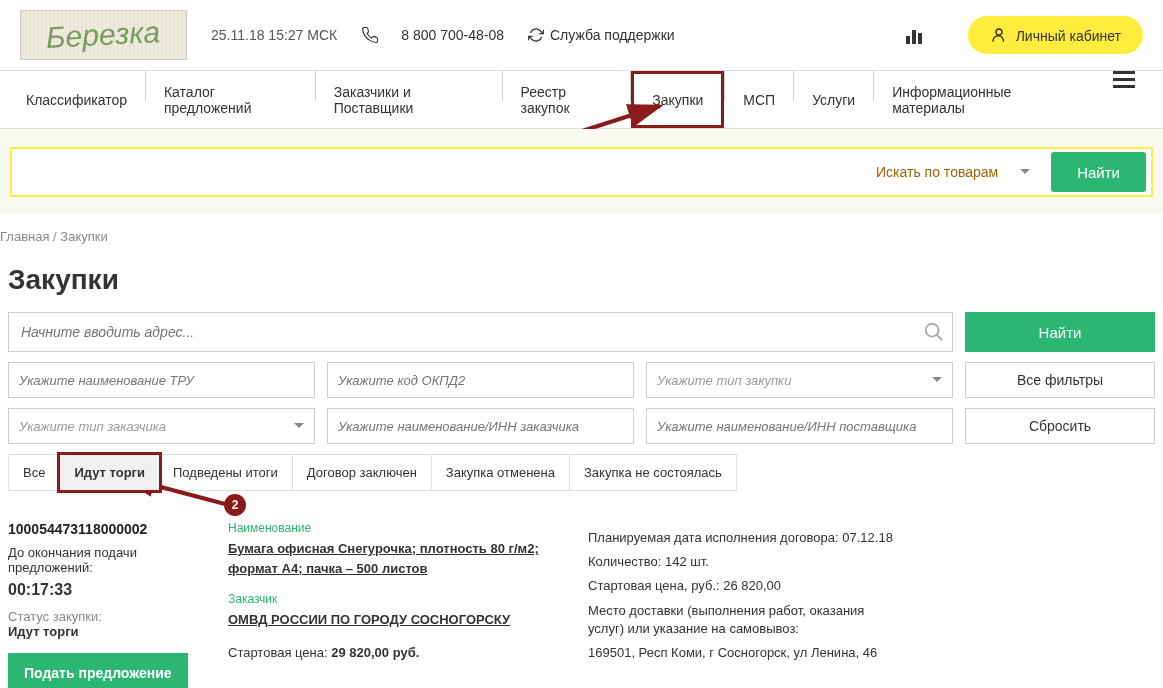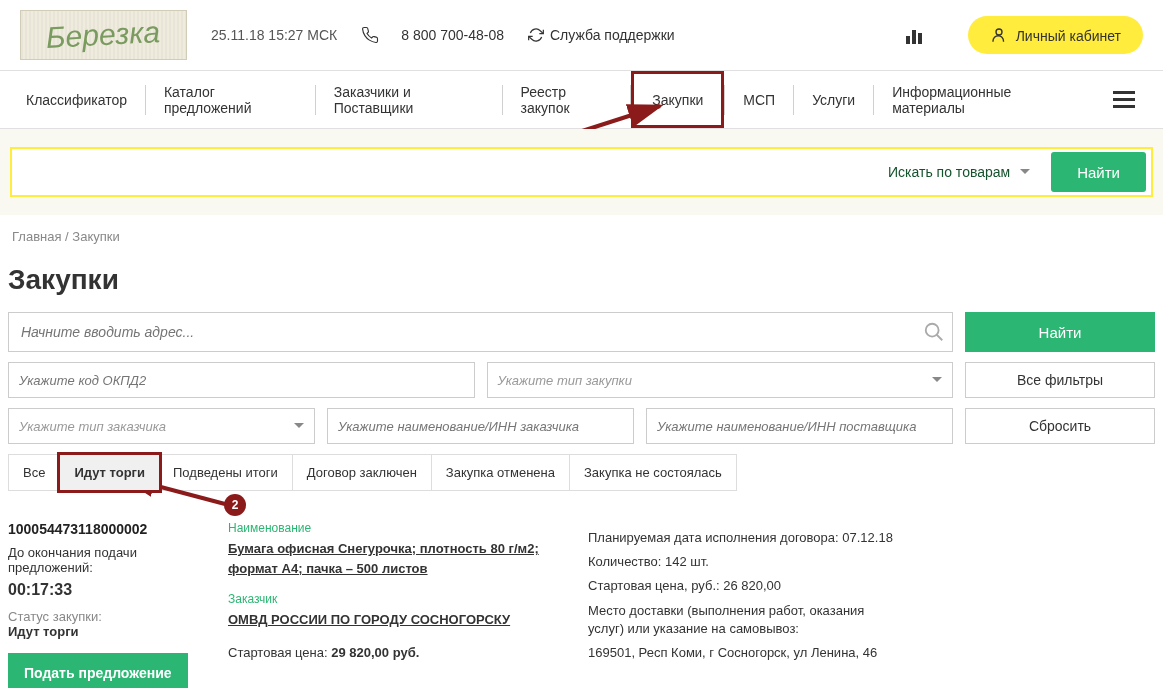--- a/index.html
+++ b/index.html
@@ -7,32 +7,32 @@
 .header{display:flex;align-items:center;padding:10px 20px;gap:24px;border-bottom:1px solid #e0e0e0}
 .logo{width:167px;height:50px;background:repeating-linear-gradient(90deg,#e8e4d8,#e8e4d8 2px,#f0ecdd 2px,#f0ecdd 4px);display:flex;align-items:center;justify-content:center;font-family:cursive;font-style:italic;color:#7a9b5f;font-size:30px;position:relative;border:1px solid #d0ccb8}
 .logo-text{transform:rotate(-3deg)}
 .datetime{color:#555;font-size:14px}
 .phone-wrap{display:flex;align-items:center;gap:22px;color:#333;font-size:14px}
 .support-wrap{display:flex;align-items:center;gap:6px;color:#333;font-size:14px}
 .spacer{flex:1}
 .chart-icon{width:18px;height:18px;display:inline-flex;align-items:flex-end;gap:2px;margin-right:20px}
 .chart-icon span{width:4px;background:#333}
 .cabinet-btn{background:#ffec3d;border-radius:22px;padding:10px 22px;display:flex;align-items:flex-end;gap:8px;font-size:14px;cursor:pointer}
-.main-nav{display:flex;align-items:center;padding:0 8px;height:58px;border-bottom:1px solid #e0e0e0}
+.main-nav{display:flex;padding:0 8px;height:58px;border-bottom:1px solid #e0e0e0}
 .nav-item{padding:0 18px;height:100%;display:flex;align-items:center;font-size:14px;color:#333;cursor:pointer;position:relative}
 .nav-sep{width:1px;height:30px;background:#d0d0d0}
 .nav-zakupki{border:3px solid #8b1a1a}
 .burger{margin-left:auto;display:flex;flex-direction:column;gap:4px;padding:0 20px;cursor:pointer}
 .burger span{width:22px;height:3px;background:#333}
 .search-band{background:#f9f9f2;padding:18px 10px;position:relative}
 .search-box{border:2px solid #ffec3d;display:flex;align-items:center;height:50px;background:#fff}
 .search-input{flex:1;border:none;padding:0 14px;font-size:14px;outline:none;height:100%}
-.search-mode{display:flex;align-items:center;gap:10px;color:#14532d;padding:0 16px;font-size:14px;cursor:pointer}
+.search-mode{display:flex;align-items:center;gap:22px;color:#a16207;padding:0 16px;font-size:14px;cursor:pointer}
 .find-btn{background:#2bb673;color:#fff;border:none;margin:5px;height:40px;padding:0 26px;font-size:15px;border-radius:3px;cursor:pointer}
-.crumbs{padding:14px 12px;color:#888;font-size:13px}
+.crumbs{padding:14px 0;color:#888;font-size:13px}
 .crumbs a{color:#888;text-decoration:none}
 .page-title{font-size:28px;font-weight:bold;color:#333;padding:6px 8px 16px}
 .filters{padding:0 8px}
 .filter-row{display:flex;gap:12px;margin-bottom:10px}
 .address-row{position:relative}
 .address-input{flex:1;border:1px solid #ccc;height:40px;padding:0 40px 0 12px;font-size:14px;font-style:italic;color:#999;outline:none}
 .search-icon-abs{position:absolute;right:210px;top:50%;transform:translateY(-50%);color:#999;font-size:20px}
 .green-btn{background:#2bb673;color:#fff;border:none;width:190px;height:40px;font-size:15px;cursor:pointer}
 .filter-3col .finput{flex:1}
 .finput{border:1px solid #ccc;height:36px;padding:0 10px;font-style:italic;color:#999;font-size:13px;outline:none;background:#fff;position:relative}
@@ -157,20 +157,21 @@
 <div class="filters">
   <div class="filter-row address-row">
     <input class="address-input" placeholder="Начните вводить адрес..." style="">
     <svg class="search-icon-abs" width="22" height="22" viewBox="0 0 24 24" fill="none" stroke="#aaa" stroke-width="2">
         <circle cx="10" cy="10" r="7"></circle>
         <line x1="21" y1="21" x2="15" y2="15"></line>
       </svg>
     <button class="green-btn">Найти</button>
   </div>
   <div class="filter-row filter-3col">
+    <input class="finput" placeholder="Укажите наименование ТРУ" style="">
     <input class="finput" placeholder="Укажите код ОКПД2" style="">
     <div class="finput finput-select">
         <span>Укажите тип закупки</span>
         <span class="caret"></span>
       </div>
     <button class="grey-btn">Все фильтры</button>
   </div>
   <div class="filter-row filter-3col">
     <div class="finput finput-select">
         <span>Укажите тип заказчика</span>

